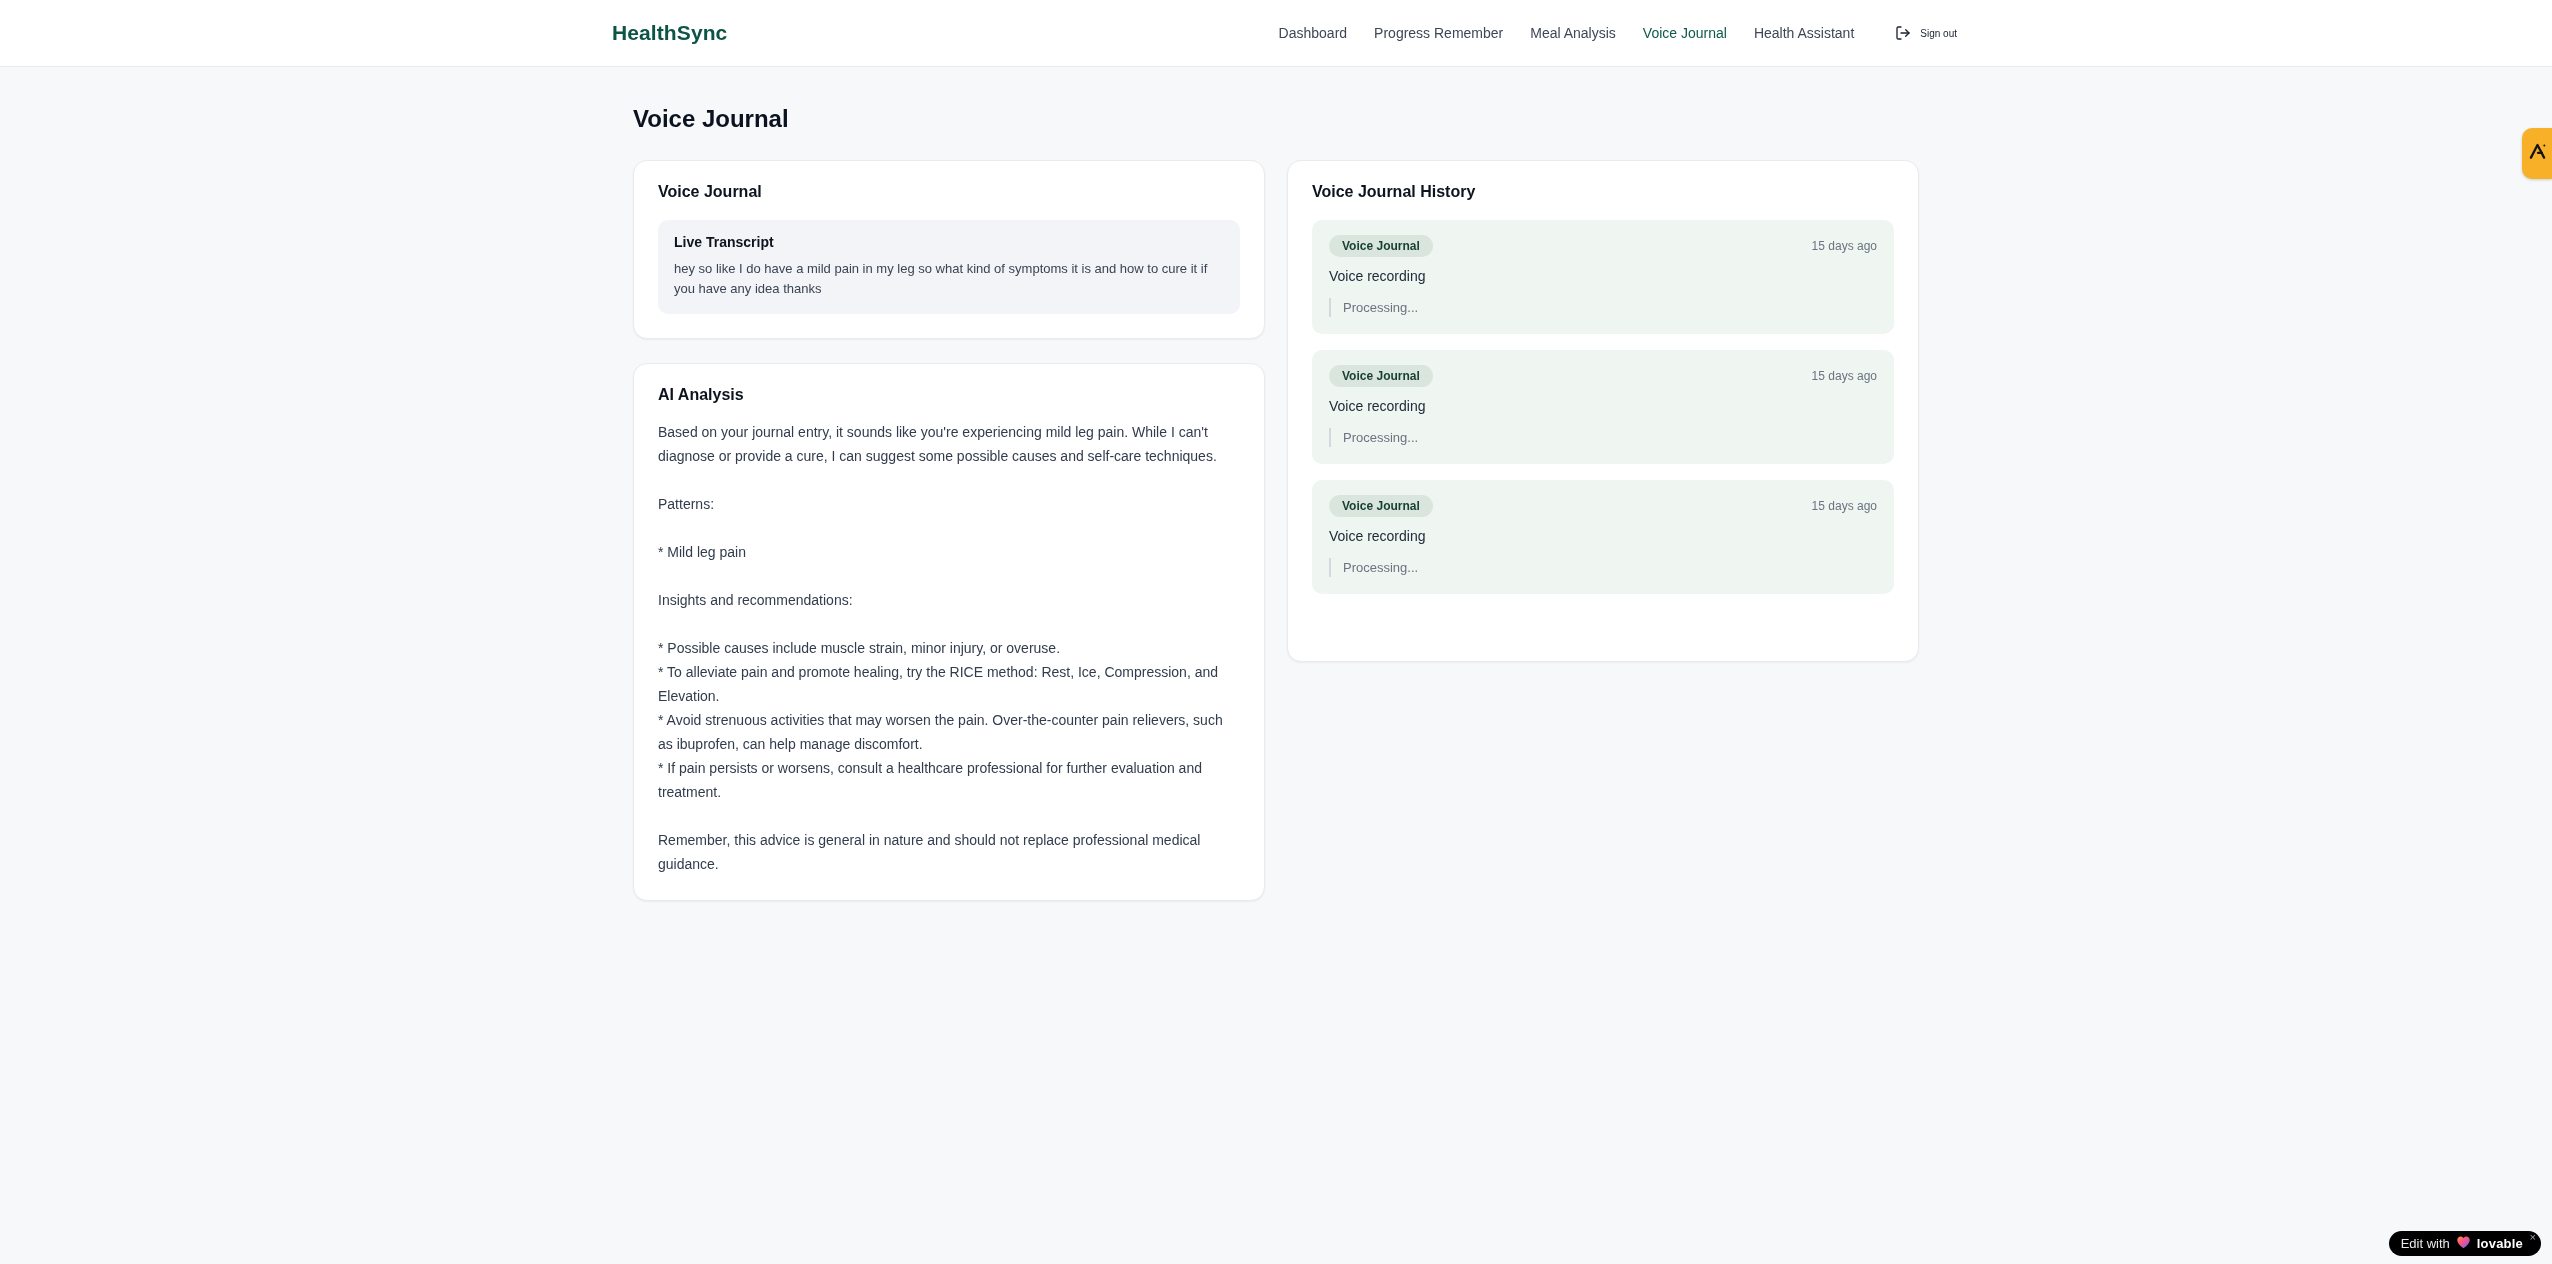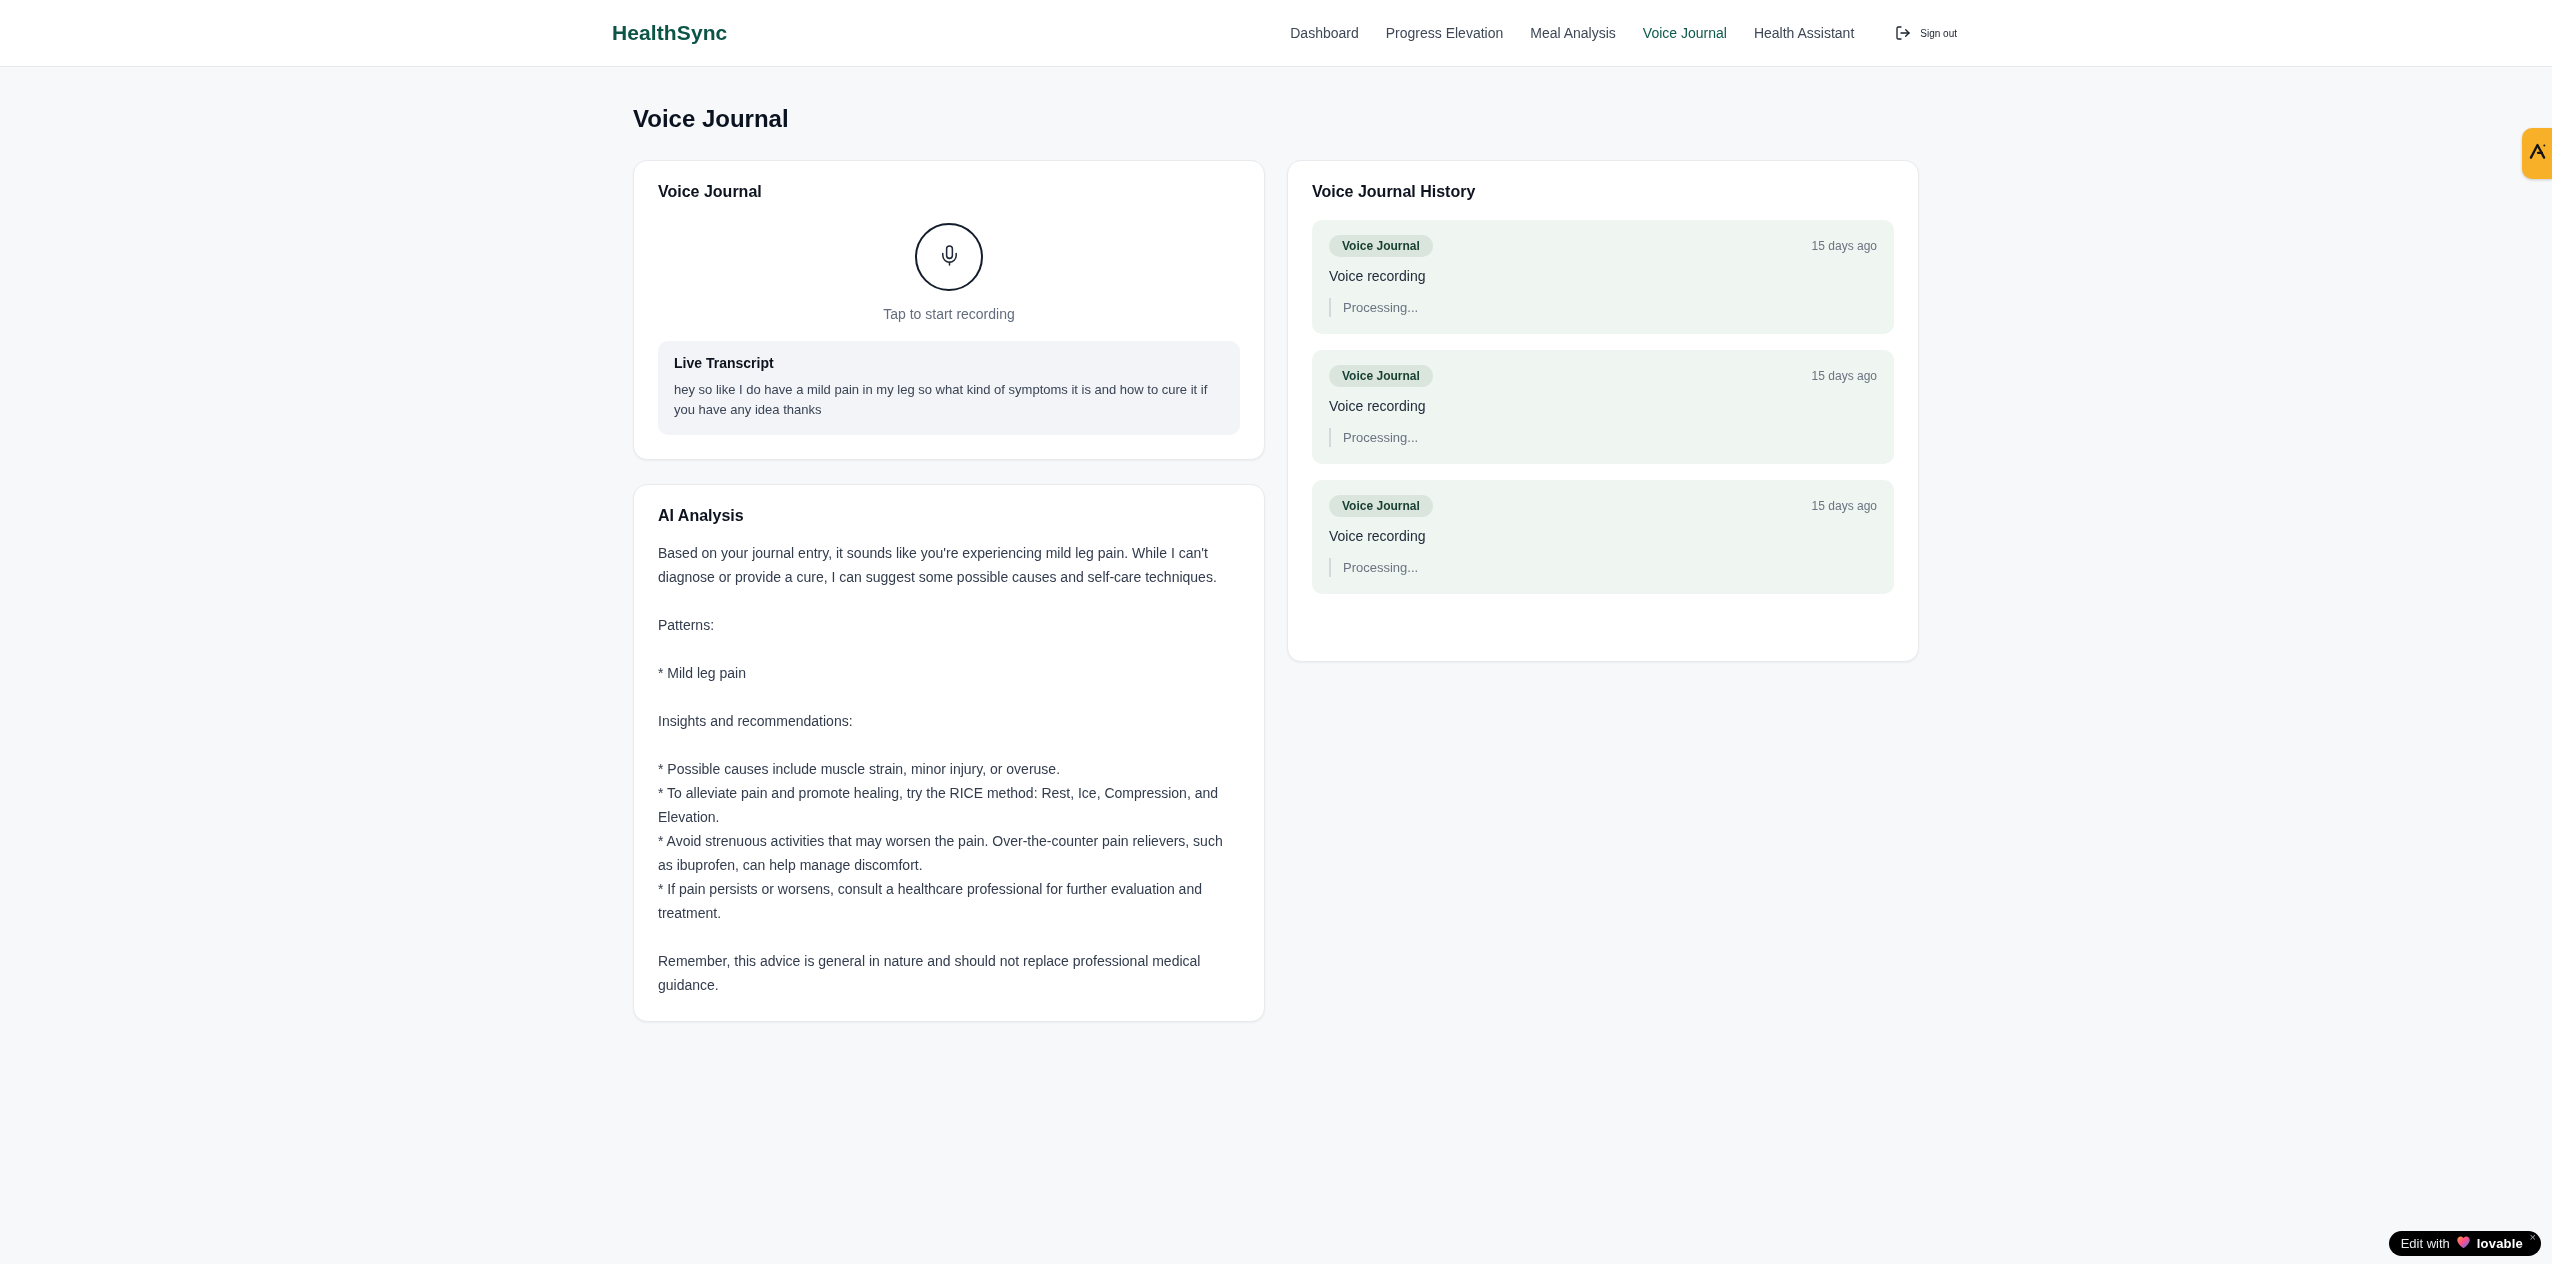--- a/index.html
+++ b/index.html
@@ -104,21 +104,21 @@
   }
 </style>
 </head>
 <body>
 
 <header class="header">
   <div class="header-inner">
     <div class="brand">HealthSync</div>
     <nav class="nav">
       <a>Dashboard</a>
-      <a>Progress Elevation</a>
+      <a>Progress Remember</a>
       <a>Meal Analysis</a>
       <a class="active">Voice Journal</a>
       <a>Health Assistant</a>
       <button class="signout">
         <span>
           <svg width="16" height="16" viewBox="0 0 24 24" fill="none" stroke="#1b2330" stroke-width="2" stroke-linecap="round" stroke-linejoin="round">
             <path d="M9 21H5a2 2 0 0 1-2-2V5a2 2 0 0 1 2-2h4"></path>
             <polyline points="16 17 21 12 16 7"></polyline>
             <line x1="21" y1="12" x2="9" y2="12"></line>
           </svg>
@@ -131,32 +131,20 @@
 
 <main class="main">
   <h1 class="page-title">Voice Journal</h1>
 
   <div class="grid">
 
     <div class="col-left">
 
       <section class="card">
         <h2 class="card-title">Voice Journal</h2>
-        <div class="mic-wrap">
-          <button class="mic-button">
-            <span>
-              <svg width="23" height="23" viewBox="0 0 24 24" fill="none" stroke="#1f2937" stroke-width="1.6" stroke-linecap="round" stroke-linejoin="round">
-                <path d="M12 2a3 3 0 0 0-3 3v7a3 3 0 0 0 6 0V5a3 3 0 0 0-3-3Z"></path>
-                <path d="M19 10v2a7 7 0 0 1-14 0v-2"></path>
-                <line x1="12" y1="19" x2="12" y2="22"></line>
-              </svg>
-            </span>
-          </button>
-          <div class="tap-hint">Tap to start recording</div>
-        </div>
         <div class="transcript-box">
           <div class="transcript-title">Live Transcript</div>
           <div class="transcript-text">hey so like I do have a mild pain in my leg so what kind of symptoms it is and how to cure it if you have any idea thanks</div>
         </div>
       </section>
 
       <section class="card">
         <h2 class="card-title">AI Analysis</h2>
         <div class="analysis-body">Based on your journal entry, it sounds like you're experiencing mild leg pain. While I can't diagnose or provide a cure, I can suggest some possible causes and self-care techniques.
 

